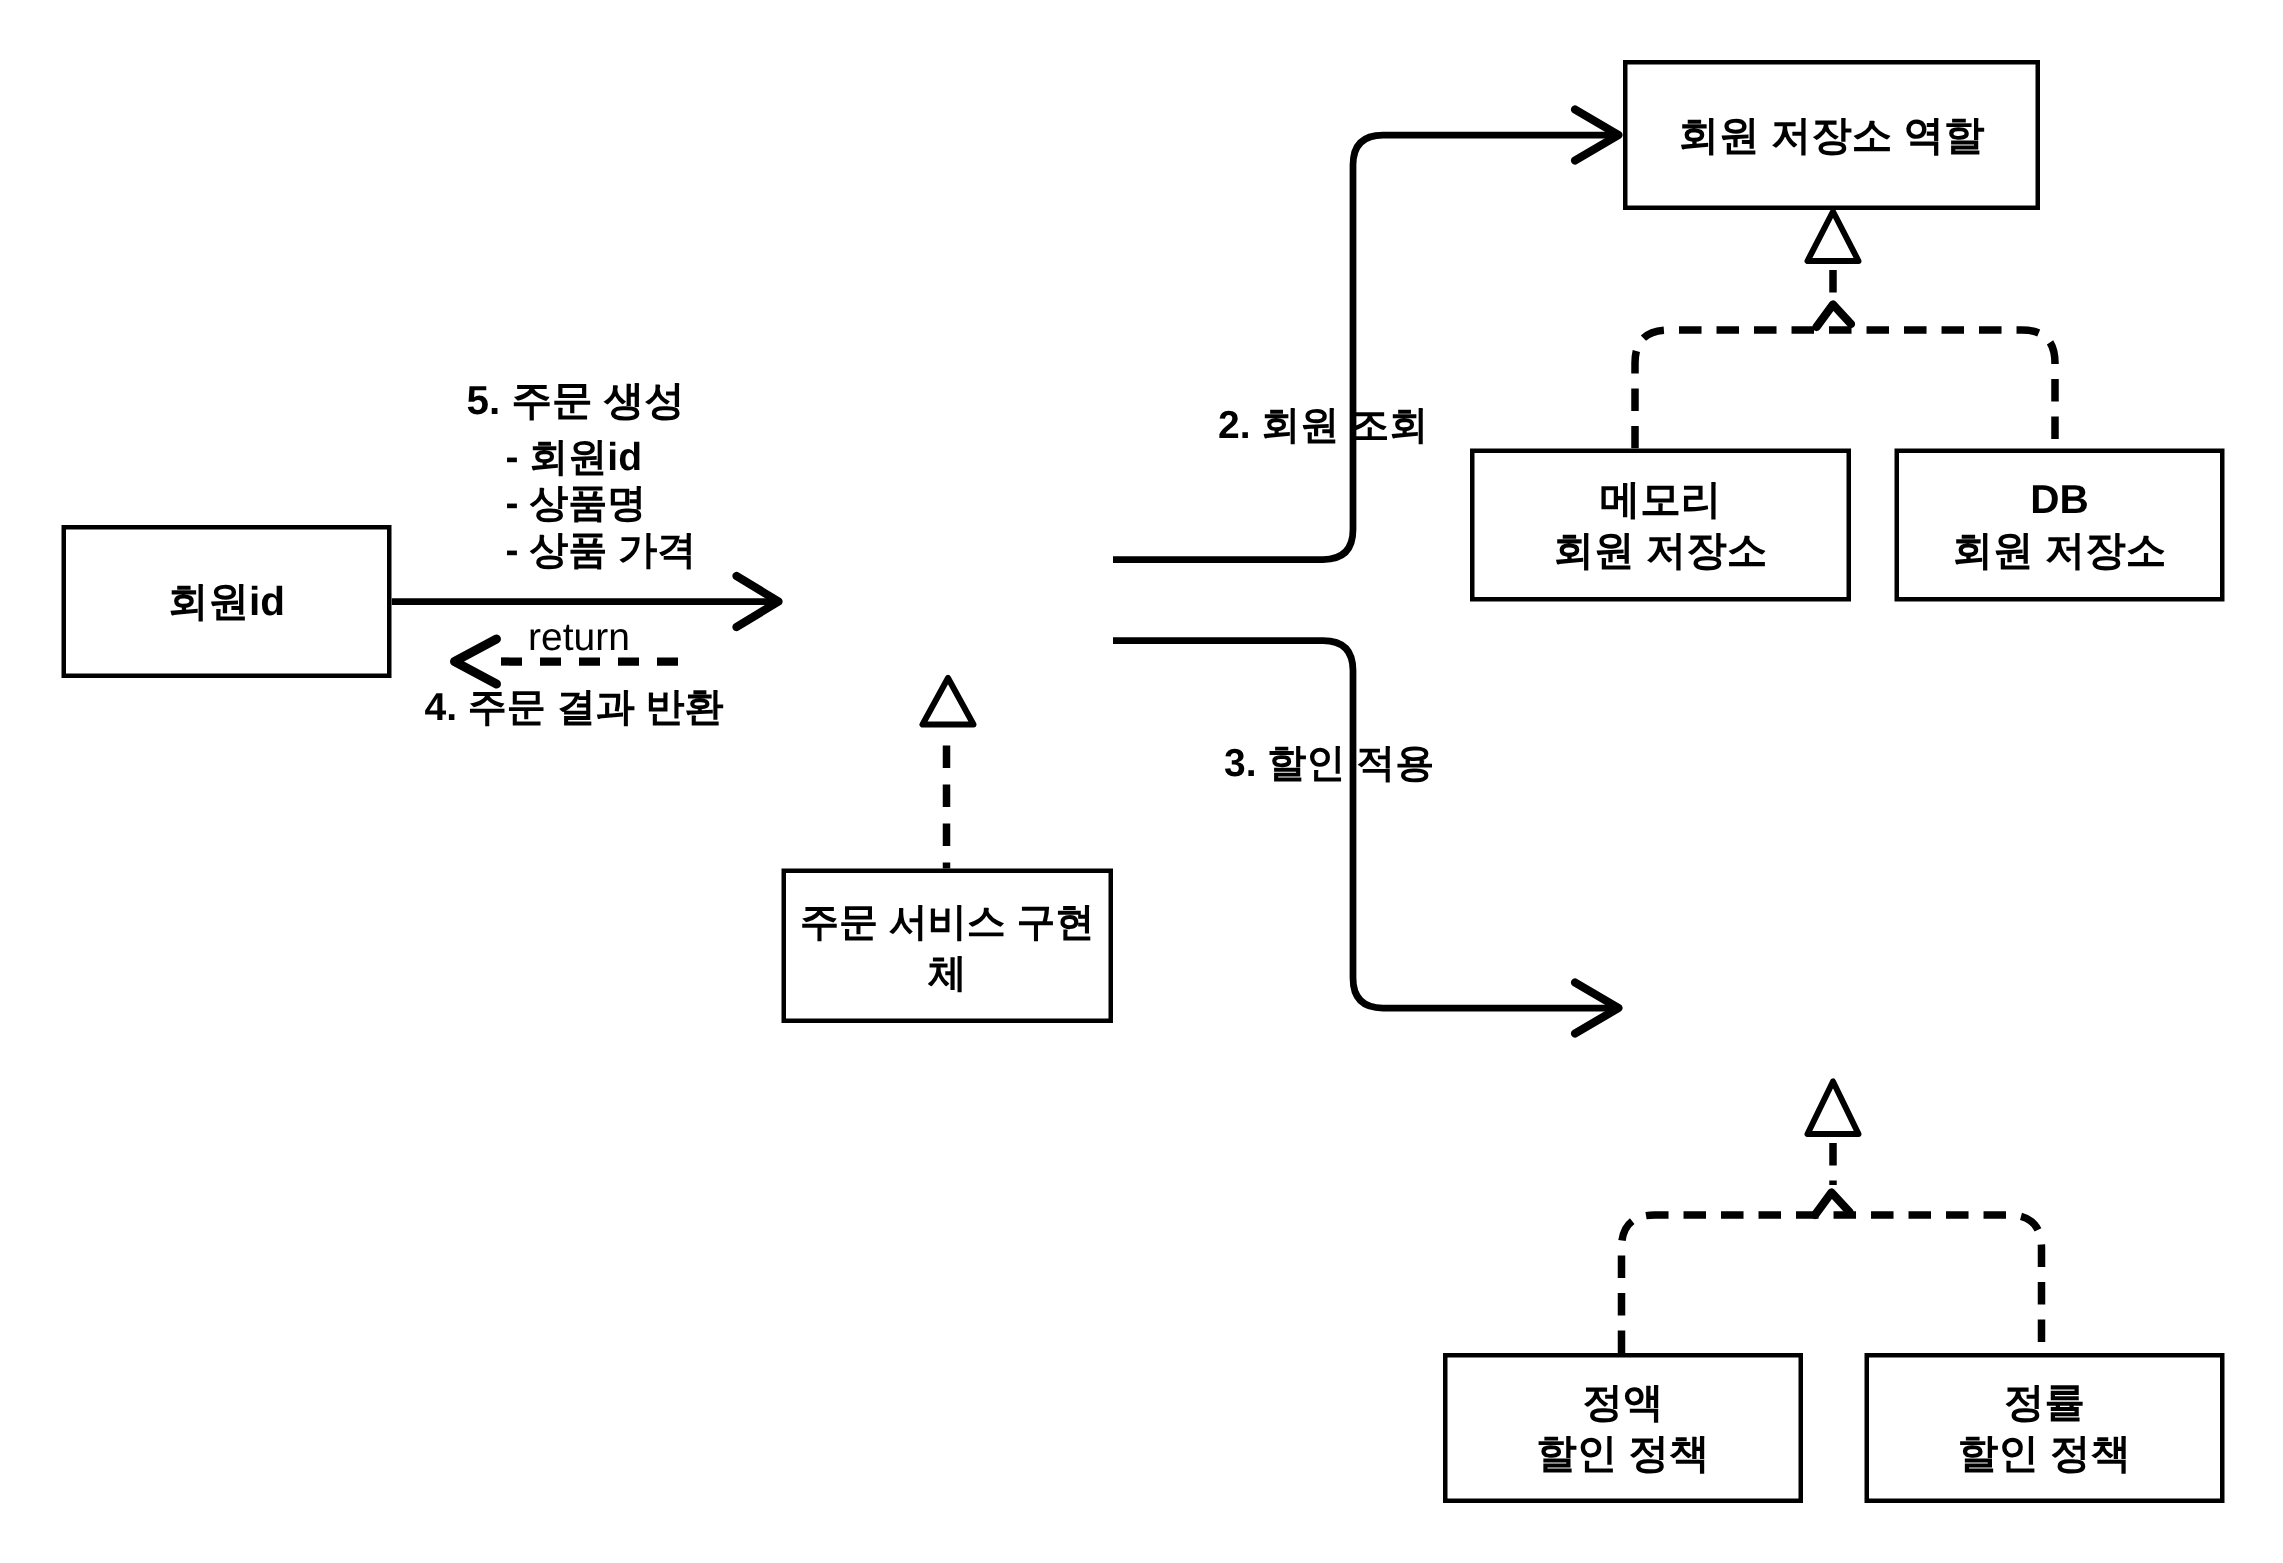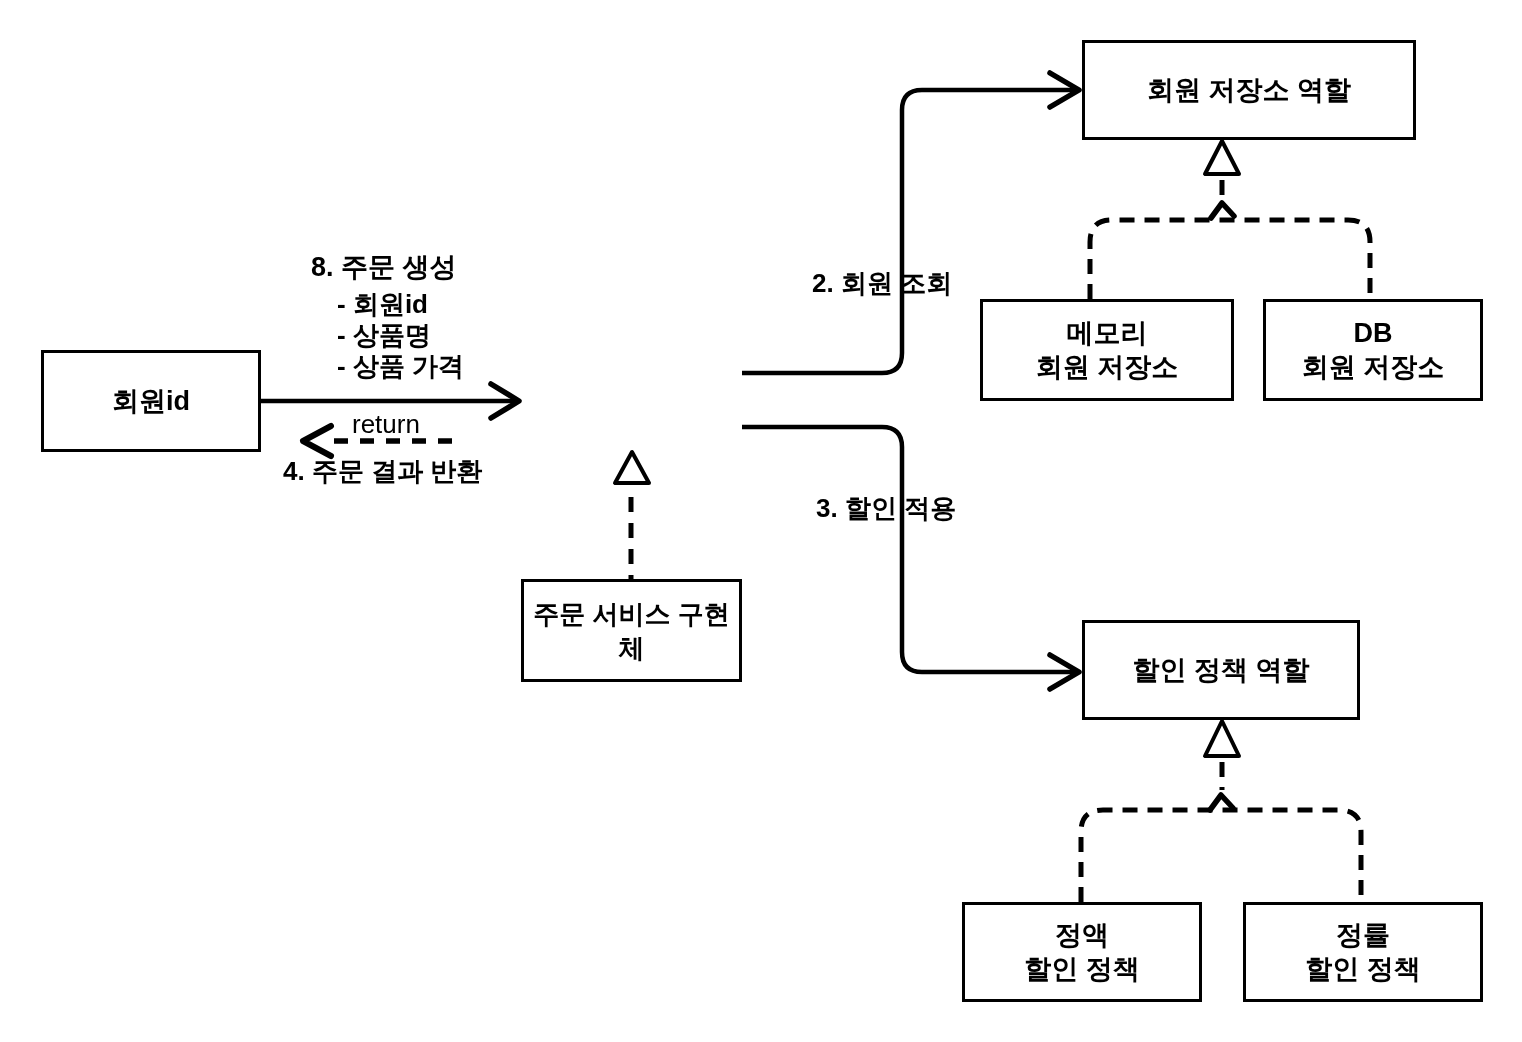--- a/index.html
+++ b/index.html
@@ -45,21 +45,21 @@
     white-space: nowrap;
   }
   .note.title { font-size: 27px; }
   .note.item { font-weight: 600; }
   .note.plain { font-weight: 400; font-size: 26px; }
 
   
   #box-client            { left: 41px;   top: 350px; width: 220px; height: 102px; }
   #box-order-role        { left: 521px;  top: 351px; width: 221px; height: 99px;  }
   #box-order-impl        { left: 521px;  top: 579px; width: 221px; height: 103px; }
-  #box-member-role       { left: 1082px; top: 40px;  width: 334px; height: 100px; }
+  #box-member-role       { left: 1082px; top: 40px;  width: 278px; height: 100px; }
   #box-memory-repo       { left: 980px;  top: 299px; width: 254px; height: 102px; }
   #box-db-repo           { left: 1263px; top: 299px; width: 220px; height: 102px; }
   #box-discount-role     { left: 1082px; top: 620px; width: 278px; height: 100px; }
   #box-fixed-discount    { left: 962px;  top: 902px; width: 240px; height: 100px; }
   #box-rate-discount     { left: 1243px; top: 902px; width: 240px; height: 100px; }
 
   
   #note-step1-title { left: 311px; top: 249px; }
   #note-step1-item1 { left: 337px; top: 287px; }
   #note-step1-item2 { left: 337px; top: 318px; }
@@ -124,29 +124,28 @@
   <div class="node small-text" id="box-order-impl">주문 서비스 구현체</div>
 
   <div class="node" id="box-member-role">회원 저장소 역할</div>
 
   <div class="node" id="box-memory-repo">메모리
 회원 저장소</div>
 
   <div class="node" id="box-db-repo">DB
 회원 저장소</div>
 
-  <div class="node" id="box-discount-role">할인 정책 역할</div>
 
   <div class="node" id="box-fixed-discount">정액
 할인 정책</div>
 
   <div class="node" id="box-rate-discount">정률
 할인 정책</div>
 
-  <div class="note title" id="note-step1-title">8. 주문 생성</div>
+  <div class="note title" id="note-step1-title">5. 주문 생성</div>
   <div class="note item" id="note-step1-item1">- 회원id</div>
   <div class="note item" id="note-step1-item2">- 상품명</div>
   <div class="note item" id="note-step1-item3">- 상품 가격</div>
   <div class="note" id="note-step2">2. 회원 조회</div>
   <div class="note" id="note-step3">3. 할인 적용</div>
   <div class="note plain" id="note-return">return</div>
   <div class="note" id="note-step4">4. 주문 결과 반환</div>
 
 </div>
 

